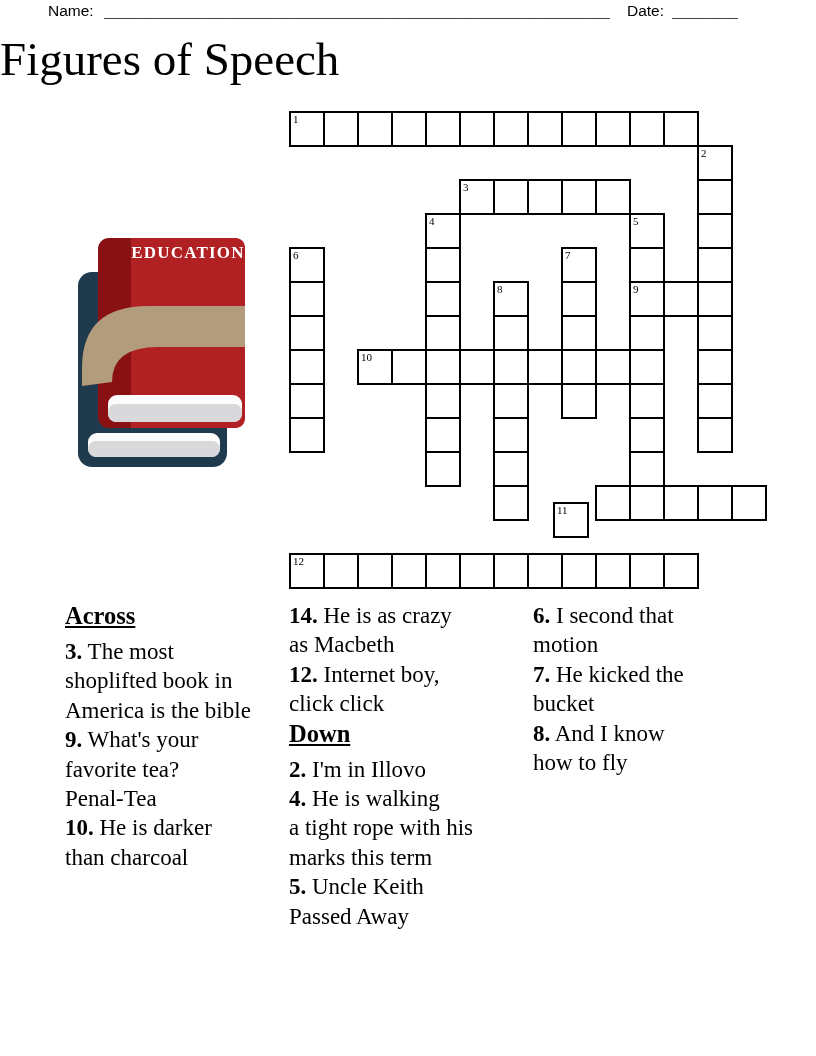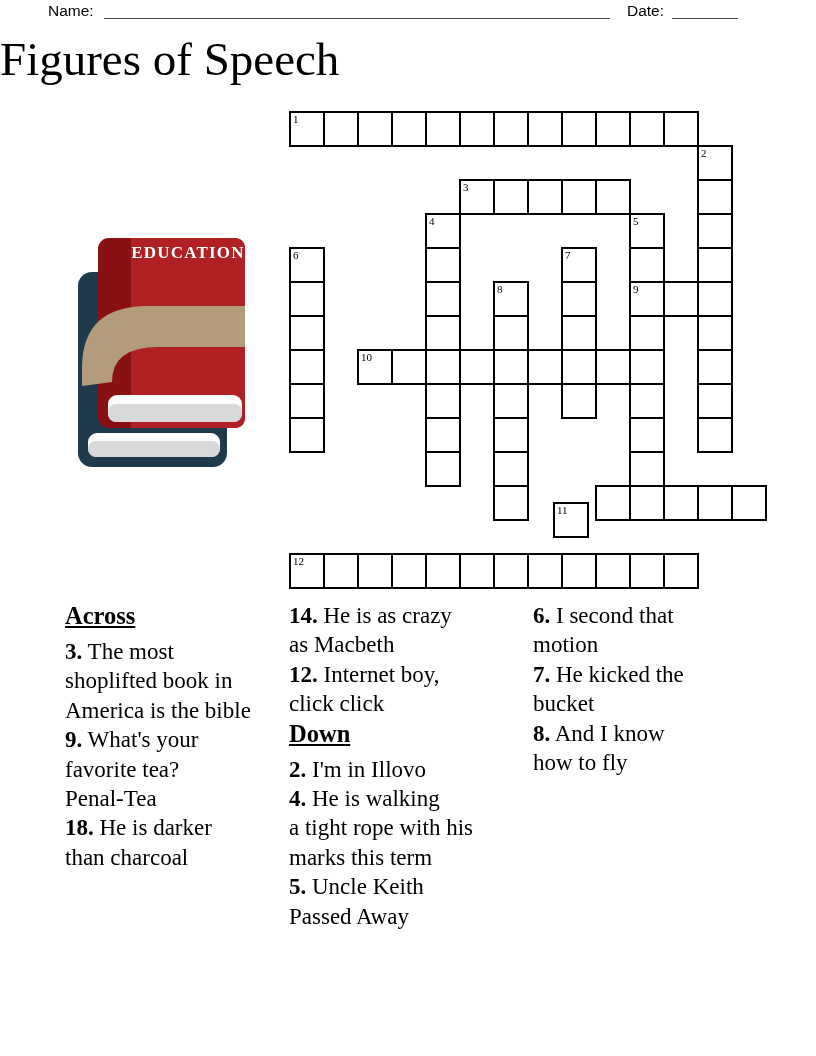--- a/index.html
+++ b/index.html
@@ -170,21 +170,21 @@
     <div class="cell" style="left: 272px; top: 442px;"></div>
     <div class="cell" style="left: 306px; top: 442px;"></div>
     <div class="cell" style="left: 340px; top: 442px;"></div>
     <div class="cell" style="left: 374px; top: 442px;"></div>
   </div>
 
 <div class="clue-col" id="clue-col-1">
     <div class="clue-heading">Across</div>
     <div class="clue"><b>3.</b> The most<br>shoplifted book in<br>America is the bible</div>
     <div class="clue"><b>9.</b> What's your<br>favorite tea?<br>Penal-Tea</div>
-    <div class="clue"><b>18.</b> He is darker<br>than charcoal</div>
+    <div class="clue"><b>10.</b> He is darker<br>than charcoal</div>
   </div>
 <div class="clue-col" id="clue-col-2">
     <div class="clue"><b>14.</b> He is as crazy<br>as Macbeth</div>
     <div class="clue"><b>12.</b> Internet boy,<br>click click</div>
     <div class="clue-heading">Down</div>
     <div class="clue"><b>2.</b> I'm in Illovo</div>
     <div class="clue"><b>4.</b> He is walking<br>a tight rope with his<br>marks this term</div>
     <div class="clue"><b>5.</b> Uncle Keith<br>Passed Away</div>
   </div>
 <div class="clue-col" id="clue-col-3">

